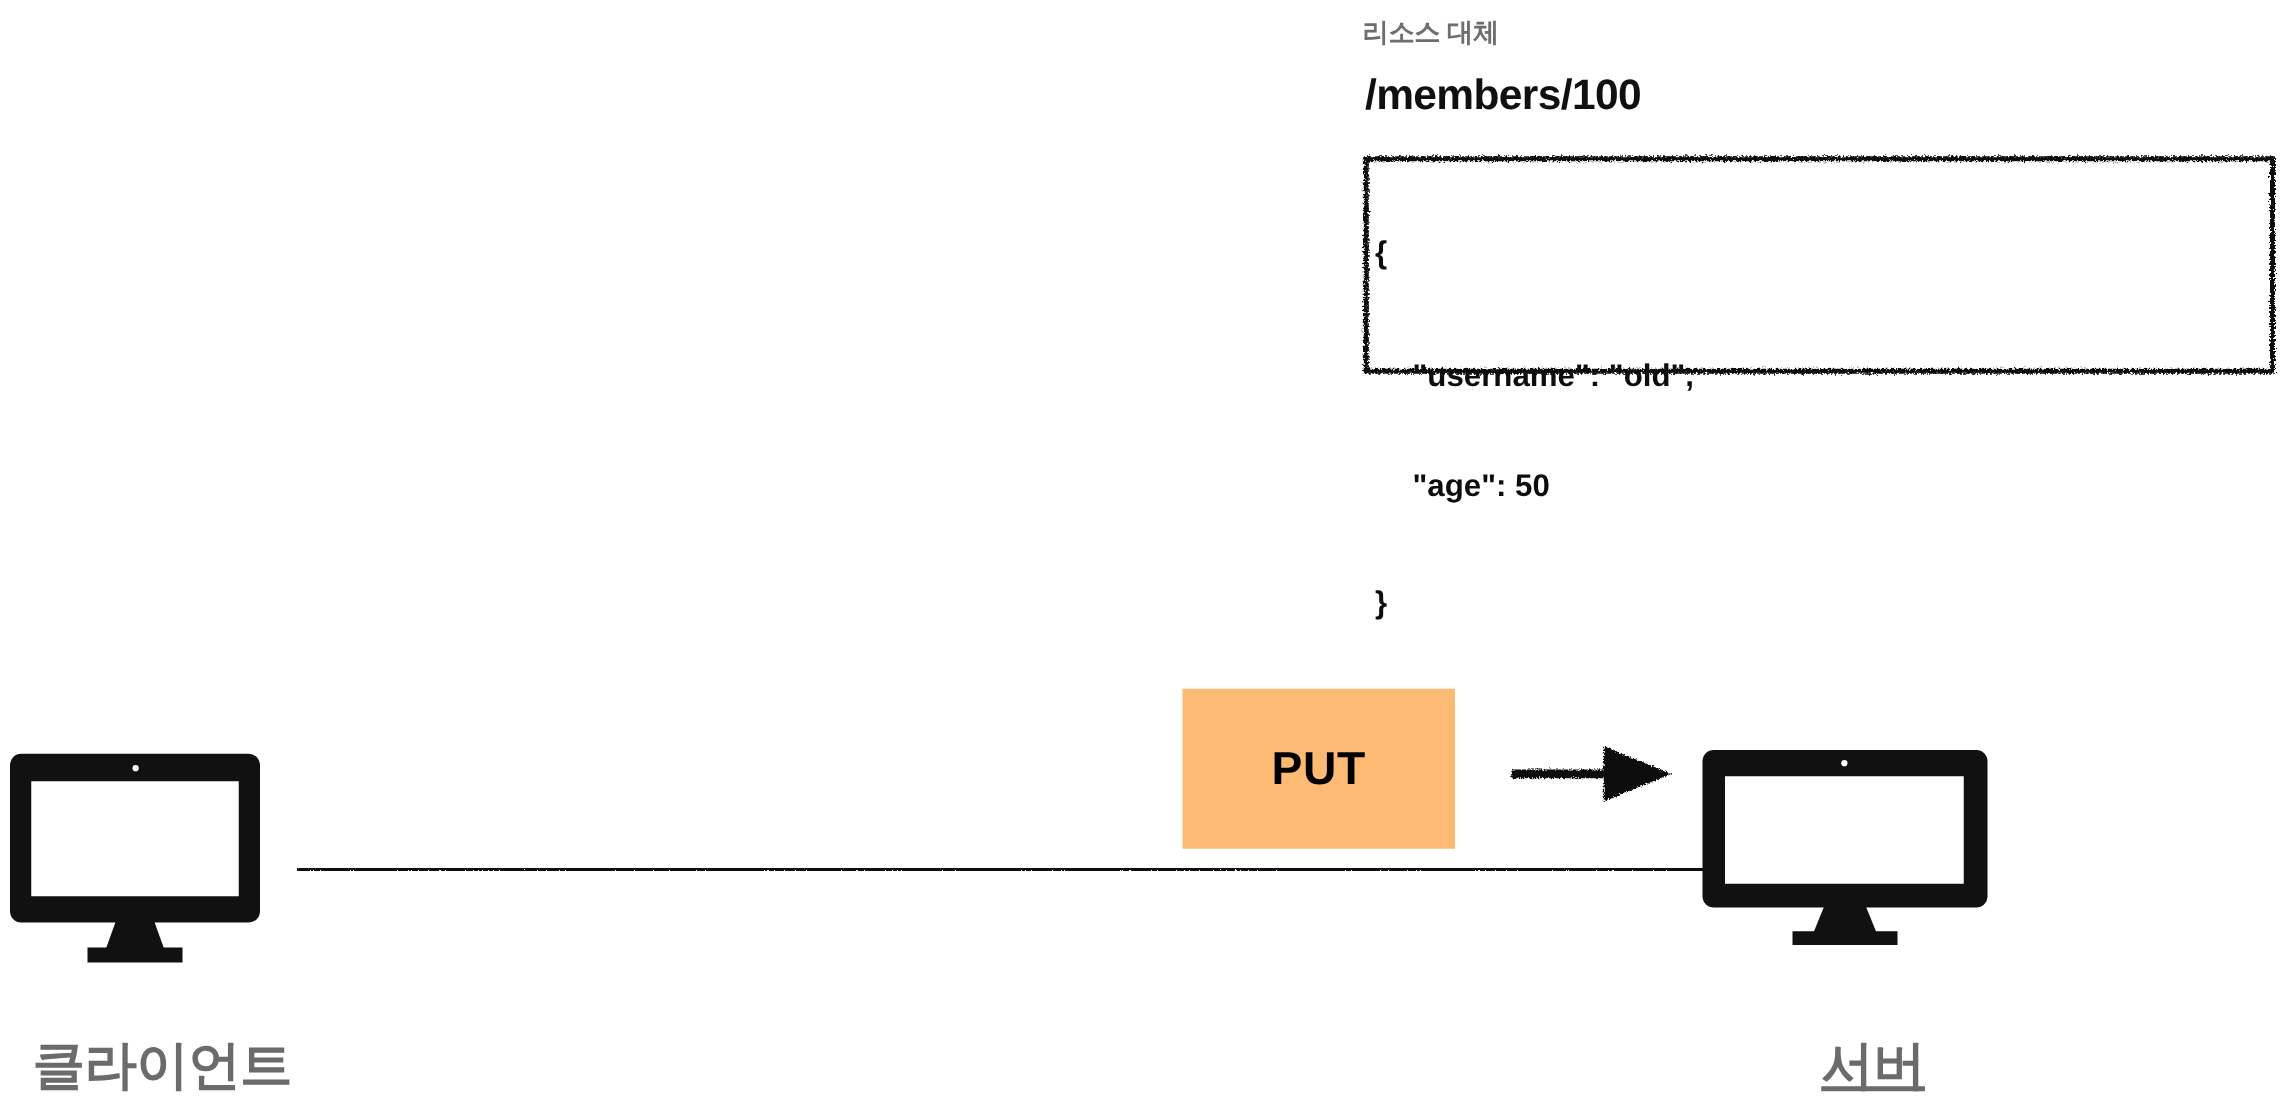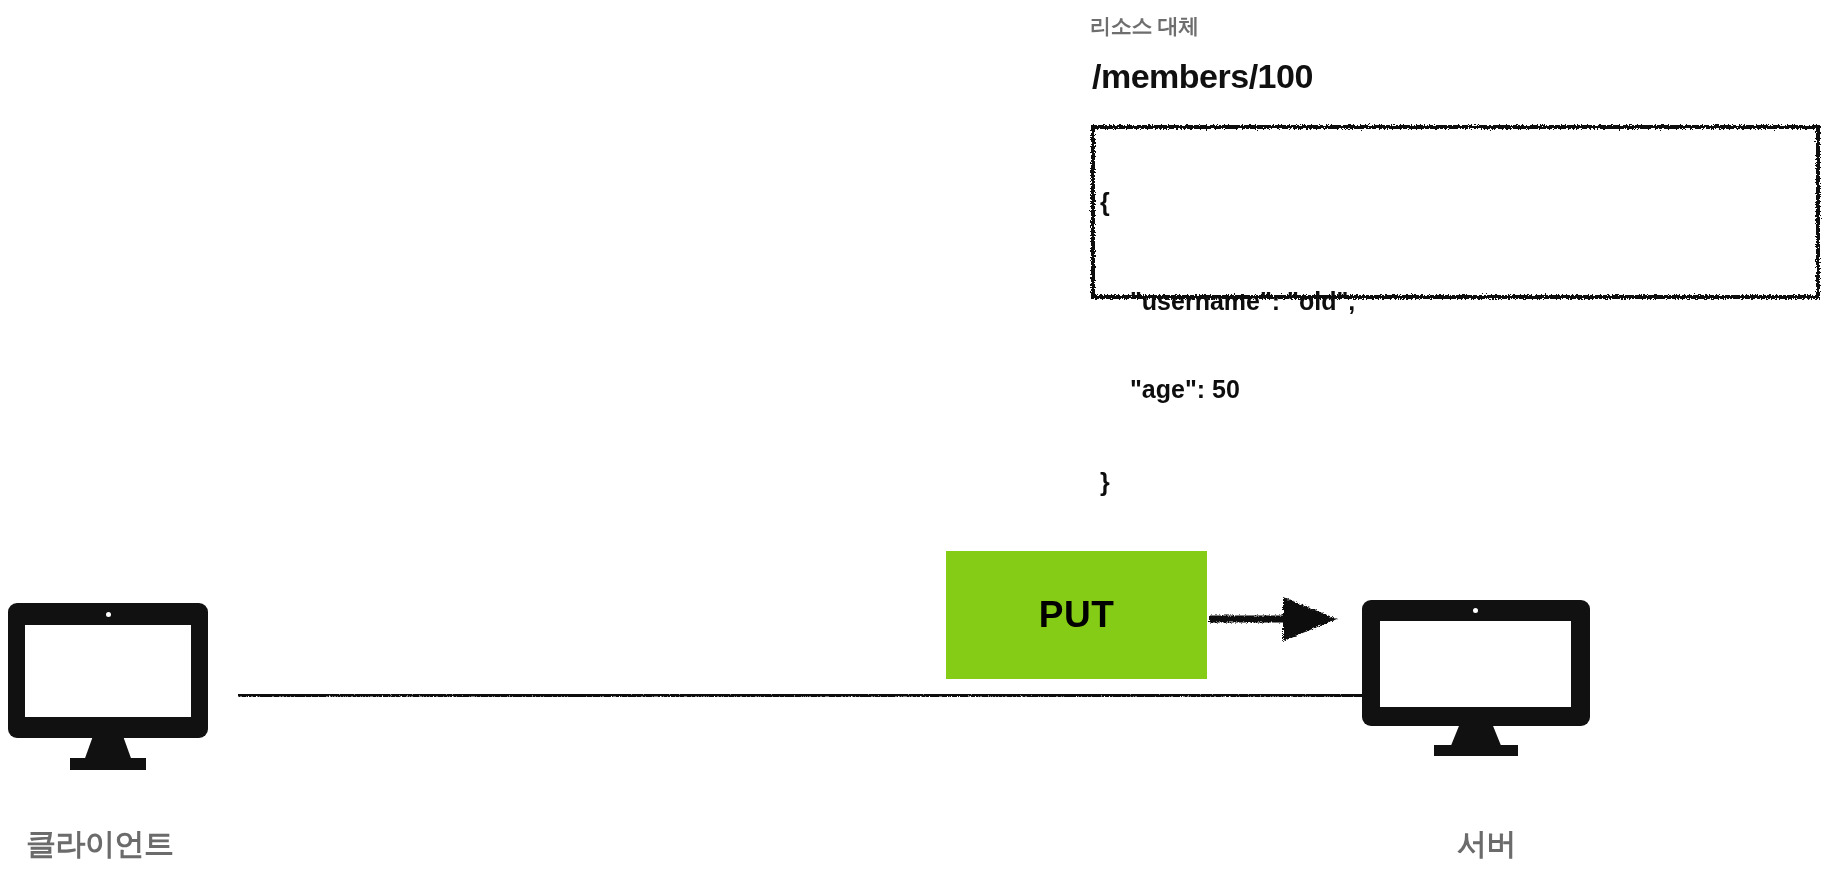--- a/index.html
+++ b/index.html
@@ -75,23 +75,23 @@
   .json-line.l-open   { margin-top: 6px; }
   .json-line.l-field1 { margin-top: 24px; padding-left: 30px; }
   .json-line.l-field2 { margin-top: 13px; padding-left: 30px; }
   .json-line.l-close  { margin-top: 18px; }
 
   
   .verb-badge {
     position: absolute;
     left: 946px;
     top: 551px;
-    width: 261px;
+    width: 218px;
     height: 128px;
-    background: #84cc16;
+    background: #fdba74;
     display: flex;
     align-items: center;
     justify-content: center;
   }
   .verb-label {
     font-size: 37px;
     font-weight: bold;
     color: #000000;
     letter-spacing: 0.5px;
   }
@@ -154,28 +154,28 @@
   #server-monitor .mon-frame  { width: 228px; height: 126px; }
   #server-monitor .mon-screen { left: 18px; top: 21px; width: 191px; height: 86px; }
   #server-monitor .mon-cam    { left: 111px; top: 8px; width: 5px; height: 5px; }
   #server-monitor .mon-neck   { left: 88px; top: 125px; width: 52px; height: 23px;
                                 clip-path: polygon(18% 0%, 82% 0%, 100% 100%, 0% 100%); }
   #server-monitor .mon-foot   { left: 72px; top: 145px; width: 84px; height: 11px; }
 
   
   .node-label {
     position: absolute;
-    font-size: 30px;
+    font-size: 42px;
     font-weight: bold;
     color: #6b6b6b;
     letter-spacing: -0.5px;
     white-space: nowrap;
   }
   #client-label { left: 26px; top: 824px; }
-  #server-label { left: 1457px; top: 824px; }
+  #server-label { left: 1457px; top: 824px; text-decoration: underline; }
 </style>
 </head>
 <body>
 
 <div class="stage">
 
   <div class="req-caption">리소스 대체</div>
 
   <div class="req-path">/members/100</div>
 

